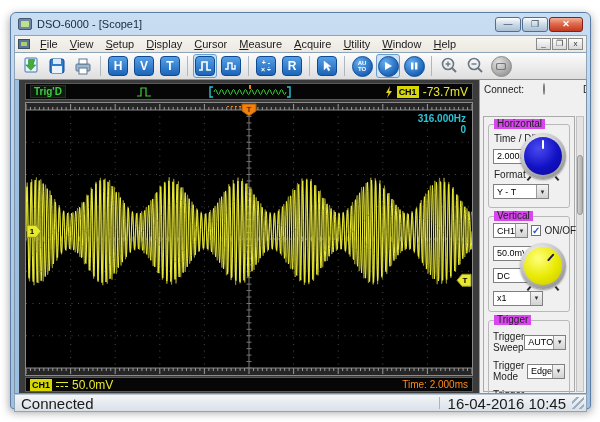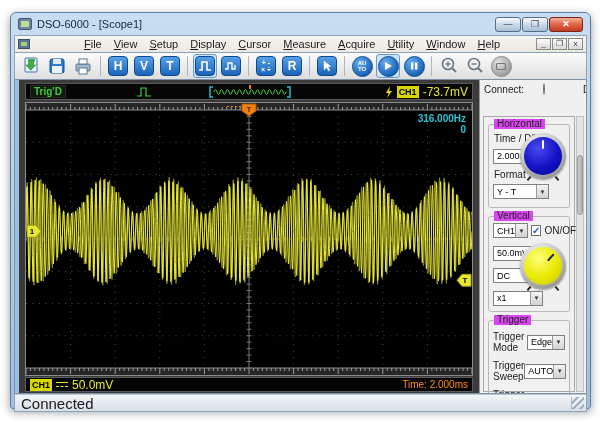--- a/index.html
+++ b/index.html
@@ -124,21 +124,21 @@
       <div class="title-text">DSO-6000 - [Scope1]</div>
       <div class="winbtns">
         <div class="winbtn">—</div>
         <div class="winbtn">❐</div>
         <div class="winbtn close">✕</div>
       </div>
     </div>
 
     <div class="menubar">
       <div class="mdi-sys-icon"></div>
-      <div id="menu-items" style="display:flex;margin-left:44px;">
+      <div id="menu-items" style="display:flex;">
           <div class="menu-item">File</div>
           <div class="menu-item">View</div>
           <div class="menu-item">Setup</div>
           <div class="menu-item">Display</div>
           <div class="menu-item">Cursor</div>
           <div class="menu-item">Measure</div>
           <div class="menu-item">Acquire</div>
           <div class="menu-item">Utility</div>
           <div class="menu-item">Window</div>
           <div class="menu-item">Help</div>
@@ -686,50 +686,51 @@
                   <div class="knob-ptr dark"></div>
                 </div>
               <div class="knob-notch l"></div>
               <div class="knob-notch r"></div>
             </div>
           </div>
 
           <div class="group" style="padding-top:10px;">
             <div class="group-title">Trigger</div>
             <div class="trow">
+              <span class="plabel">Trigger Sweep</span>
+              <div class="combo narrow">
+                <span class="cval">AUTO</span>
+                <span class="carr">▼</span>
+              </div>
+            </div>
+            <div class="trow">
               <span class="plabel">Trigger Mode</span>
               <div class="combo narrow">
                 <span class="cval">Edge</span>
                 <span class="carr">▼</span>
               </div>
             </div>
             <div class="trow">
-              <span class="plabel">Trigger Sweep</span>
-              <div class="combo narrow">
-                <span class="cval">AUTO</span>
-                <span class="carr">▼</span>
-              </div>
-            </div>
-            <div class="trow">
               <span class="plabel">Trigger Source</span>
               <div class="combo narrow">
 
                 <span class="carr">▼</span>
               </div>
             </div>
 
           </div>
         </div>
 
         <div class="panel-scrollbar">
           <div class="panel-thumb"></div>
         </div>
       </div>
     </div>
 
     <div class="statusbar">
       <span>Connected</span>
       <span class="spacer"></span>
       <span class="sb-sep"></span>
+      <span style="margin-right:14px;">16-04-2016  10:45</span>
       <div class="grip"></div>
     </div>
   </div>
 </div>
 
 </body></html>

